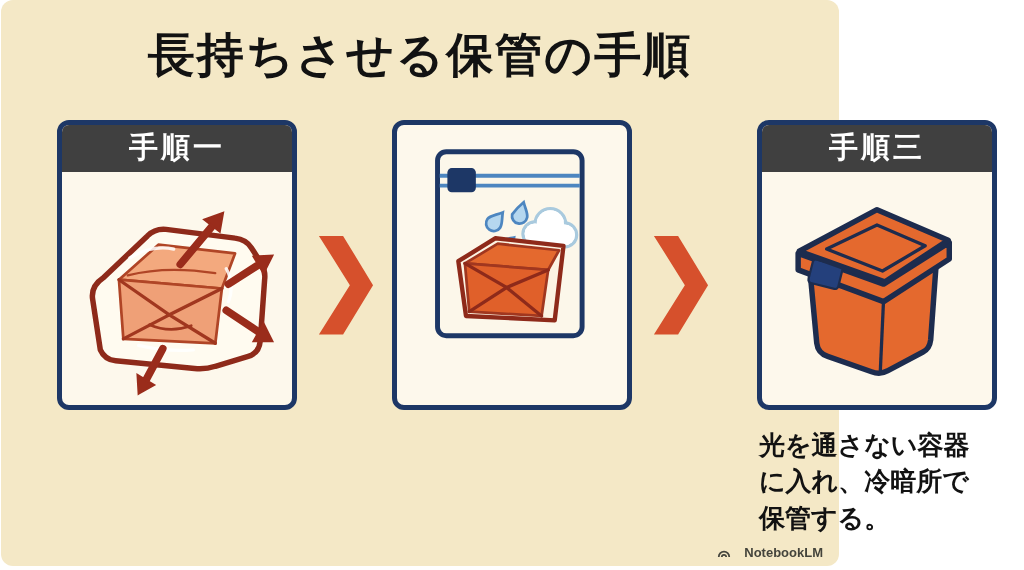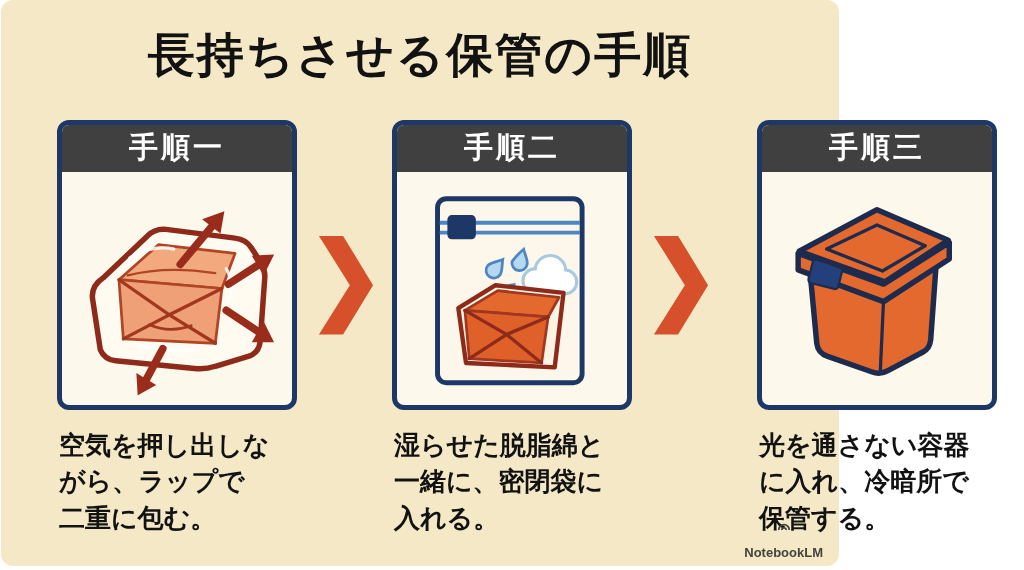--- a/index.html
+++ b/index.html
@@ -75,21 +75,20 @@
 
   .watermark {
     position: absolute;
     right: 16px; bottom: 6px;
     display: flex;
     align-items: center;
     gap: 13px;
     color: #44443c;
     font-size: 13px;
     font-weight: 600;
-    flex-direction: column;
   }
 </style>
 </head>
 <body>
 
 <div class="card">
 
   <h1 class="title">長持ちさせる保管の手順</h1>
 
   <div class="step-col c1">
@@ -116,34 +115,30 @@
             <line x1="152" y1="96" x2="180" y2="78"></line>
             <polygon points="192,70 184,86 175,71" stroke-width="2"></polygon>
             <line x1="150" y1="120" x2="180" y2="140"></line>
             <polygon points="192,148 175,148 184,132" stroke-width="2"></polygon>
             <line x1="92" y1="155" x2="77" y2="183"></line>
             <polygon points="70,196 84,188 69,179" stroke-width="2"></polygon>
           </g>
         </svg>
       </div>
     </div>
-    <p class="caption">空気を押し出しな
-がら、ラップで
-二重に包む。</p>
   </div>
 
   <div class="chevron g1">
     <svg viewBox="0 0 60 110">
         <polygon points="2,4 27,4 58,55 27,106 2,106 34,55" fill="#d6502c"></polygon>
       </svg>
   </div>
 
   <div class="step-col c2">
     <div class="panel">
-      <div class="panel-header">手順二</div>
       <div class="panel-body">
         <svg viewBox="0 0 210 200">
 
           <rect x="37" y="18" width="132" height="168" rx="8" fill="#fcf7ea" stroke="#1d3766" stroke-width="4.5"></rect>
 
           <line x1="39" y1="40" x2="167" y2="40" stroke="#4d86c0" stroke-width="3.5"></line>
           <line x1="39" y1="49" x2="167" y2="49" stroke="#4d86c0" stroke-width="3.5"></line>
 
           <rect x="46" y="33" width="26" height="22" rx="4" fill="#1d3766"></rect>
 
@@ -166,23 +161,20 @@
             <circle cx="140" cy="100" r="9.5"></circle>
           </g>
 
           <path d="M56,118 L90,97 L152,104 L144,172 L63,168 Z" fill="#fcf3e2" stroke="#8e2a1a" stroke-width="4" stroke-linejoin="round"></path>
           <polygon points="62,120 92,102 148,108 138,126" fill="#e4692e" stroke="#a1371f" stroke-width="2.5" stroke-linejoin="round"></polygon>
           <polygon points="62,120 138,126 132,168 66,164" fill="#e0602a" stroke="#a1371f" stroke-width="2.5" stroke-linejoin="round"></polygon>
           <path d="M62,120 L100,142 L138,126 M66,164 L100,142 L132,168" fill="none" stroke="#8e2a1a" stroke-width="3" stroke-linecap="round"></path>
         </svg>
       </div>
     </div>
-    <p class="caption">湿らせた脱脂綿と
-一緒に、密閉袋に
-入れる。</p>
   </div>
 
   <div class="chevron g2">
     <svg viewBox="0 0 60 110">
         <polygon points="2,4 27,4 58,55 27,106 2,106 34,55" fill="#d6502c"></polygon>
       </svg>
   </div>
 
   <div class="step-col c3">
     <div class="panel">

